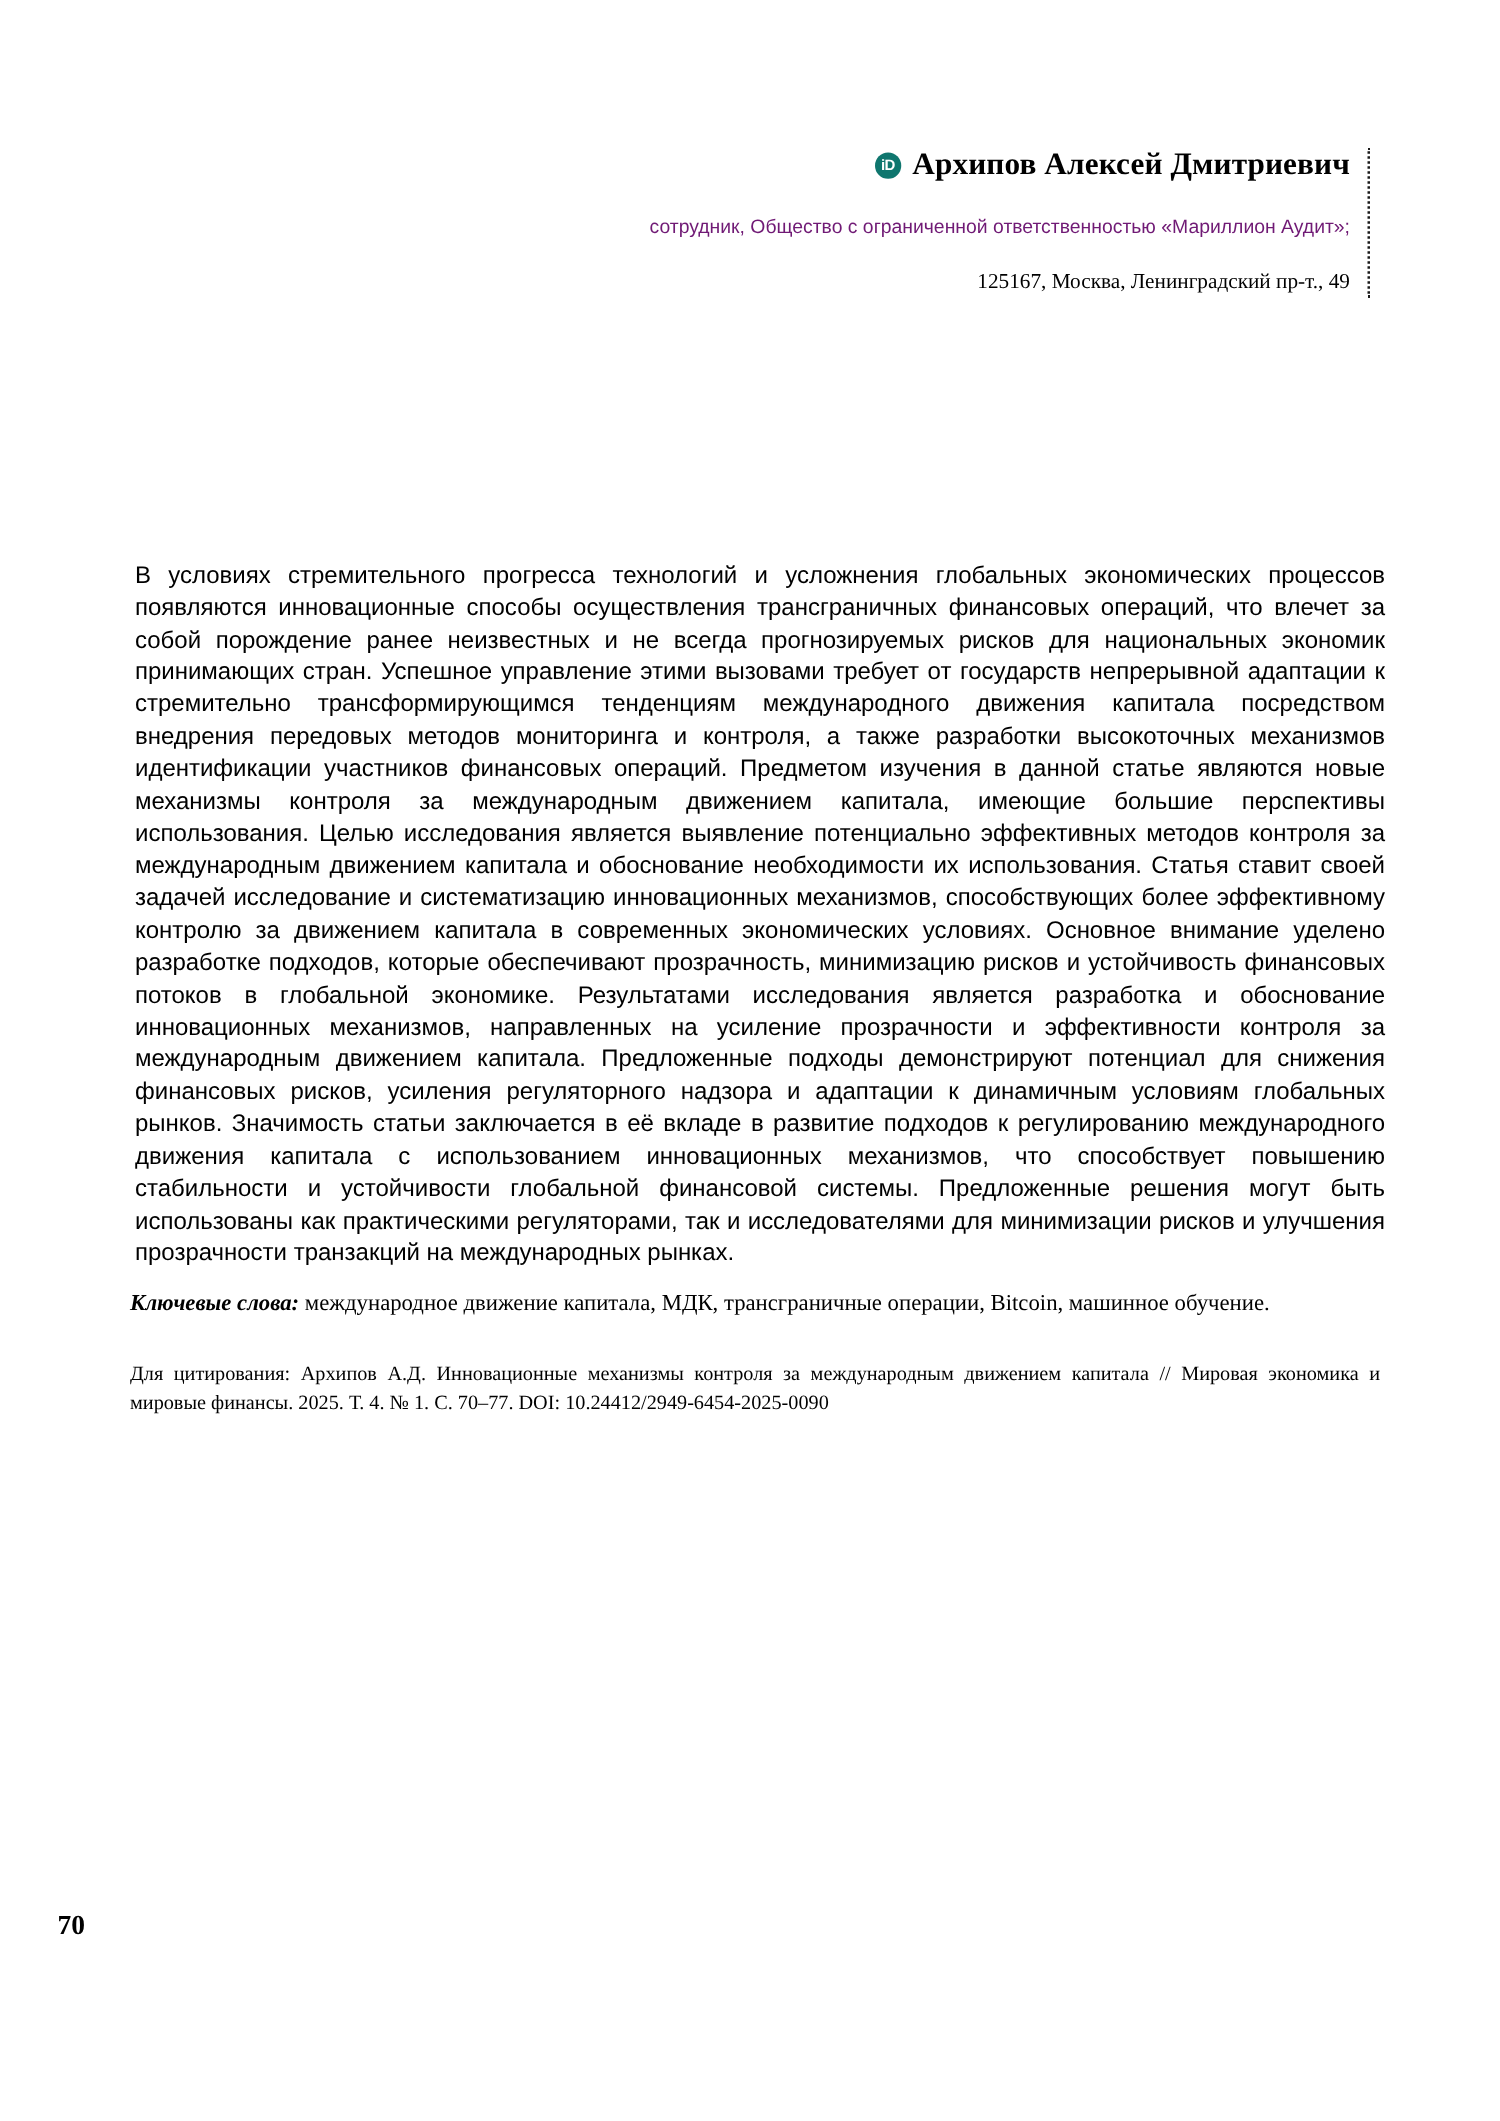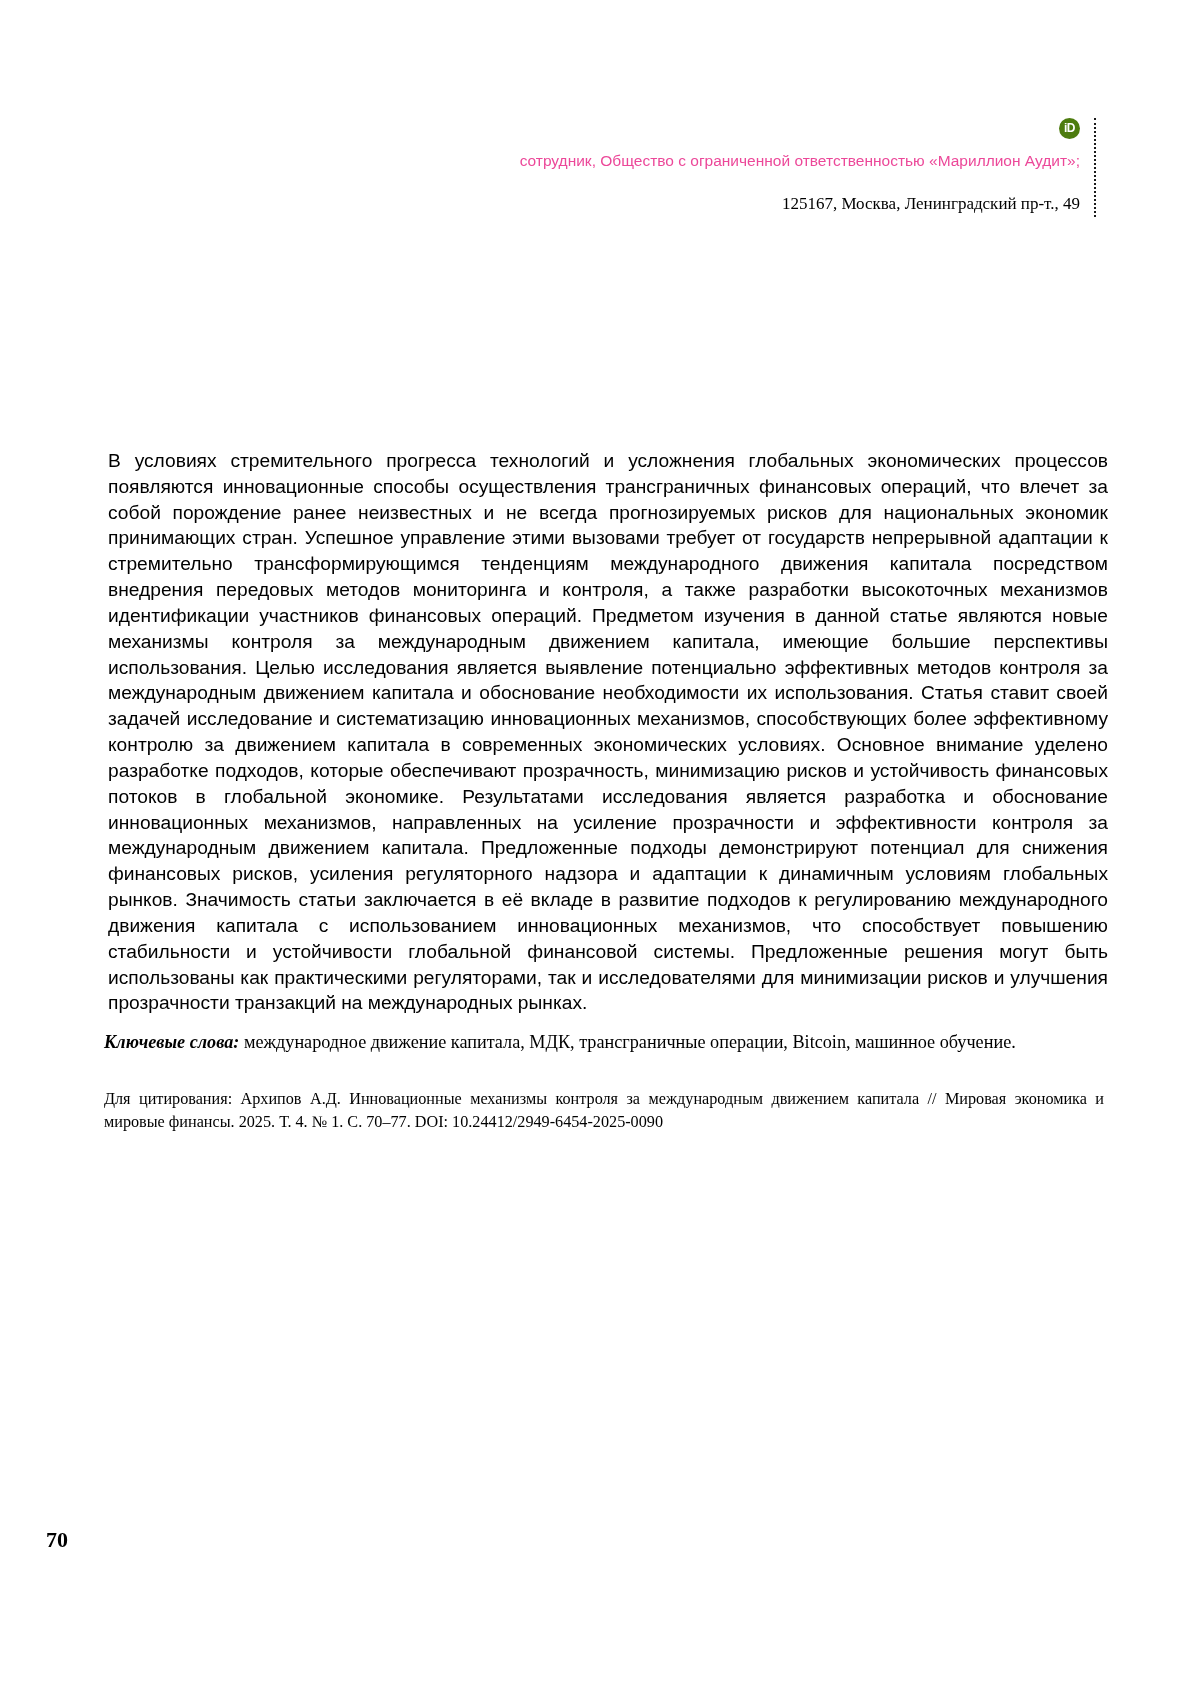--- a/index.html
+++ b/index.html
@@ -36,42 +36,42 @@
   .author-name-row {
     display: flex;
     justify-content: flex-end;
     align-items: center;
     gap: 9px;
   }
   .orcid-icon {
     width: 21px;
     height: 21px;
     border-radius: 50%;
-    background: #4d7c0f;
+    background: #0f766e;
     color: #ffffff;
     font-family: "Liberation Sans", sans-serif;
     font-size: 12px;
     font-weight: bold;
     line-height: 21px;
     text-align: center;
     display: inline-block;
     letter-spacing: -0.5px;
   }
   .author-name {
     font-family: "Liberation Serif", serif;
     font-size: 25px;
     font-weight: bold;
     letter-spacing: 0.1px;
   }
   .affil {
-    margin-top: 10px;
+    margin-top: 24px;
     font-family: "Liberation Sans", sans-serif;
     font-size: 15.5px;
     line-height: 1.52;
-    color: #ec4899;
+    color: #701a75;
   }
   .affil div { white-space: nowrap; }
   .addr {
     margin-top: 18px;
     font-family: "Liberation Serif", serif;
     font-size: 17px;
     line-height: 1.55;
   }
   .addr div { white-space: nowrap; }
 
@@ -141,20 +141,21 @@
   }
 </style>
 </head>
 <body>
 
 <div class="page">
 
   <div class="author-block">
     <div class="author-name-row">
       <span class="orcid-icon">iD</span>
+      <span class="author-name">Архипов Алексей Дмитриевич</span>
     </div>
     <div class="affil">
       <div>сотрудник, Общество с ограниченной ответственностью «Мариллион Аудит»;</div>
     </div>
     <div class="addr">
       <div>125167, Москва, Ленинградский пр-т., 49</div>
     </div>
   </div>
 
 

